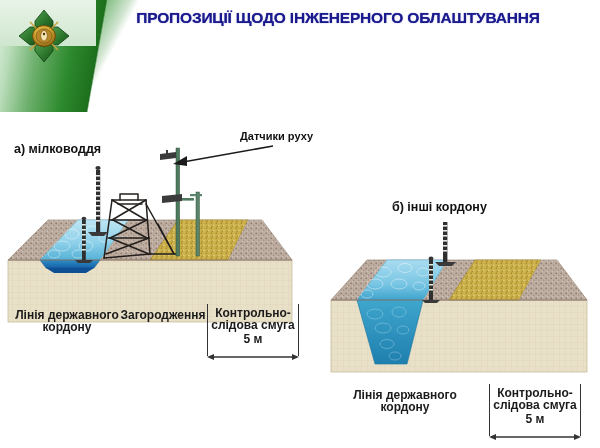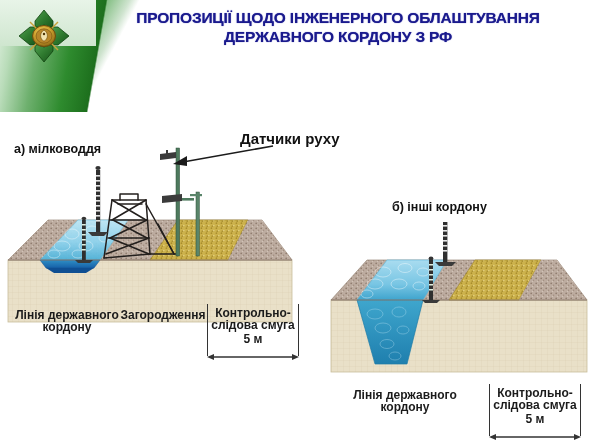--- a/index.html
+++ b/index.html
@@ -108,21 +108,20 @@
 
       <ellipse cx="27" cy="28" rx="11.5" ry="10.5" fill="url(#gmed)" stroke="#6d4d0d" stroke-width="1"></ellipse>
       <ellipse cx="27" cy="28" rx="8" ry="7.2" fill="#b8872a" stroke="#7a5511" stroke-width="0.7"></ellipse>
       <path d="M27 22 c3 2 4 5 3 8 c-1 2 -2 3 -3 3 c-1 0 -2 -1 -3 -3 c-1 -3 0 -6 3 -8 Z" fill="#f2e3b0" stroke="#6d4d0d" stroke-width="0.6"></path>
       <circle cx="27" cy="26" r="1.2" fill="#4a3206"></circle>
     </svg>
   </div>
 
   <div id="title-block">
     <div class="title-line">ПРОПОЗИЦІЇ ЩОДО ІНЖЕНЕРНОГО ОБЛАШТУВАННЯ</div>
-    <div class="title-line">ДЕРЖАВНОГО КОРДОНУ З РФ</div>
   </div>
 </div>
 
 <div id="canvas">
 
   <div>
     <svg width="300" height="210" style="position:absolute;left:0;top:30px;" viewBox="0 0 300 210">
       <defs>
         <linearGradient id="bedrockA" x1="0" y1="0" x2="0" y2="1">
           <stop offset="0%" stop-color="#efe7d2"></stop>
@@ -247,21 +246,21 @@
       </g>
 
       <g>
         <rect x="196" y="50" width="3.4" height="64" fill="#5a856a" stroke="#2f4f3b" stroke-width="0.5"></rect>
         <rect x="190" y="52" width="12" height="2.2" fill="#5a856a"></rect>
       </g>
     </svg>
 
     <div class="lbl-big" style="left:14px;top:30px;position:absolute;white-space:nowrap;">а) мілководдя</div>
 
-    <div class="lbl-big" style="left:240px;top:18px;position:absolute;font-size:15px;white-space:nowrap;">Датчики руху</div>
+    <div class="lbl-big" style="left:240px;top:18px;position:absolute;font-size:11px;white-space:nowrap;">Датчики руху</div>
     <svg width="110" height="30" style="position:absolute;left:165px;top:28px;">
       <line x1="108" y1="6" x2="18" y2="22" stroke="#1b1b1b" stroke-width="1.6"></line>
       <polygon points="8,24 22,16 22,26" fill="#1b1b1b"></polygon>
     </svg>
 
     <div class="lbl" style="left:8px;top:198px;width:118px;">
       <div>Лінія державного</div>
       <div>кордону</div>
     </div>
 

